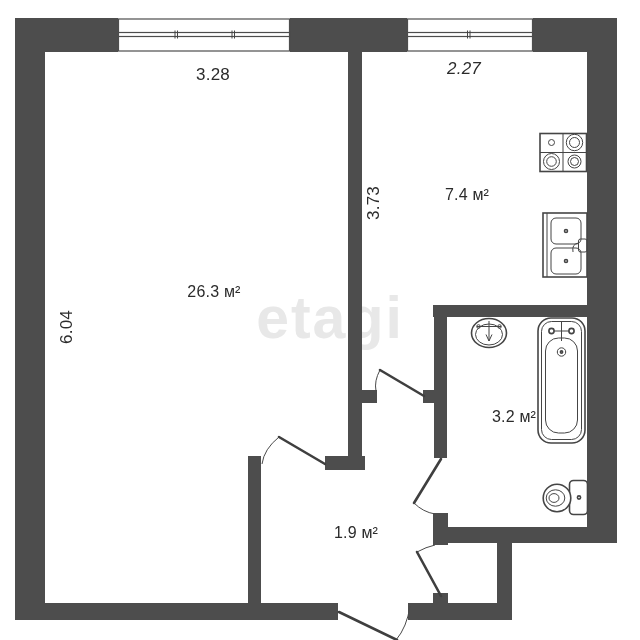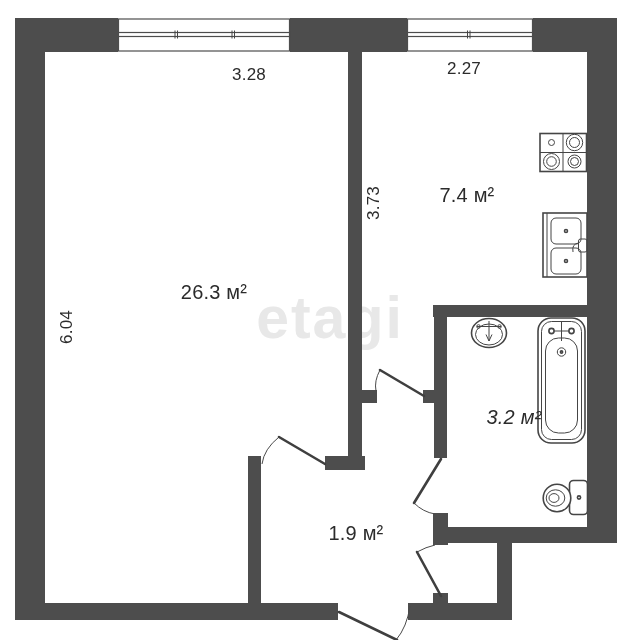--- a/index.html
+++ b/index.html
@@ -9,21 +9,21 @@
   }
   #plan-svg{position:absolute;left:0;top:0;z-index:2;}
   .wall{fill:#4d4d4d;stroke:none;}
   .leaf{stroke:#3f3f3f;stroke-width:2.6;fill:none;stroke-linecap:round;}
   .arc{stroke:#4a4a4a;stroke-width:1;fill:none;}
   .fx{stroke:#454545;stroke-width:1.6;fill:#ffffff;}
   .fxthin{stroke:#454545;stroke-width:1;fill:none;}
   .win{stroke:#4d4d4d;stroke-width:1.2;fill:#ffffff;}
   .label{
     position:absolute;z-index:3;color:#2b2b2b;white-space:nowrap;
-    transform:translate(-50%,-50%);font-size:20px;letter-spacing:.2px;
+    transform:translate(-50%,-50%);font-size:16px;letter-spacing:.2px;
   }
   .dim{font-size:17px;}
   .vert{transform:translate(-50%,-50%) rotate(-90deg);}
   #watermark{
     position:absolute;z-index:1;left:330px;top:321px;
     transform:translate(-50%,-54%);
     font-size:59px;font-weight:bold;color:#e8e8e8;letter-spacing:2px;
   }
 </style>
 </head>
@@ -142,21 +142,21 @@
       <rect class="fx" x="569.5" y="480.5" width="18" height="34" rx="4"></rect>
       <circle class="fx" cx="579" cy="497.5" r="1.6"></circle>
       <circle class="fx" cx="557" cy="498" r="13.8"></circle>
       <ellipse class="fxthin" cx="555.5" cy="498" rx="9.3" ry="8.2"></ellipse>
       <ellipse class="fxthin" cx="554" cy="498" rx="5" ry="4.4"></ellipse>
     </g>
   </svg>
 
   <div class="label" style="left:214px;top:292px;">26.3 м²</div>
   <div class="label" style="left:467px;top:195px;">7.4 м²</div>
-  <div class="label" style="left:514px;top:417px;font-style:italic;">3.2 м²</div>
+  <div class="label" style="left:514px;top:417px;">3.2 м²</div>
   <div class="label" style="left:356px;top:533px;">1.9 м²</div>
 
-  <div class="label dim" style="left:213px;top:75px;margin-left:36px;">3.28</div>
-  <div class="label dim" style="left:464px;top:69px;">2.27</div>
+  <div class="label dim" style="left:213px;top:75px;">3.28</div>
+  <div class="label dim" style="left:464px;top:69px;font-style:italic;">2.27</div>
   <div class="label dim vert" style="left:374px;top:203px;">3.73</div>
   <div class="label dim vert" style="left:67px;top:327px;">6.04</div>
 
 </div>
 
 </body></html>

